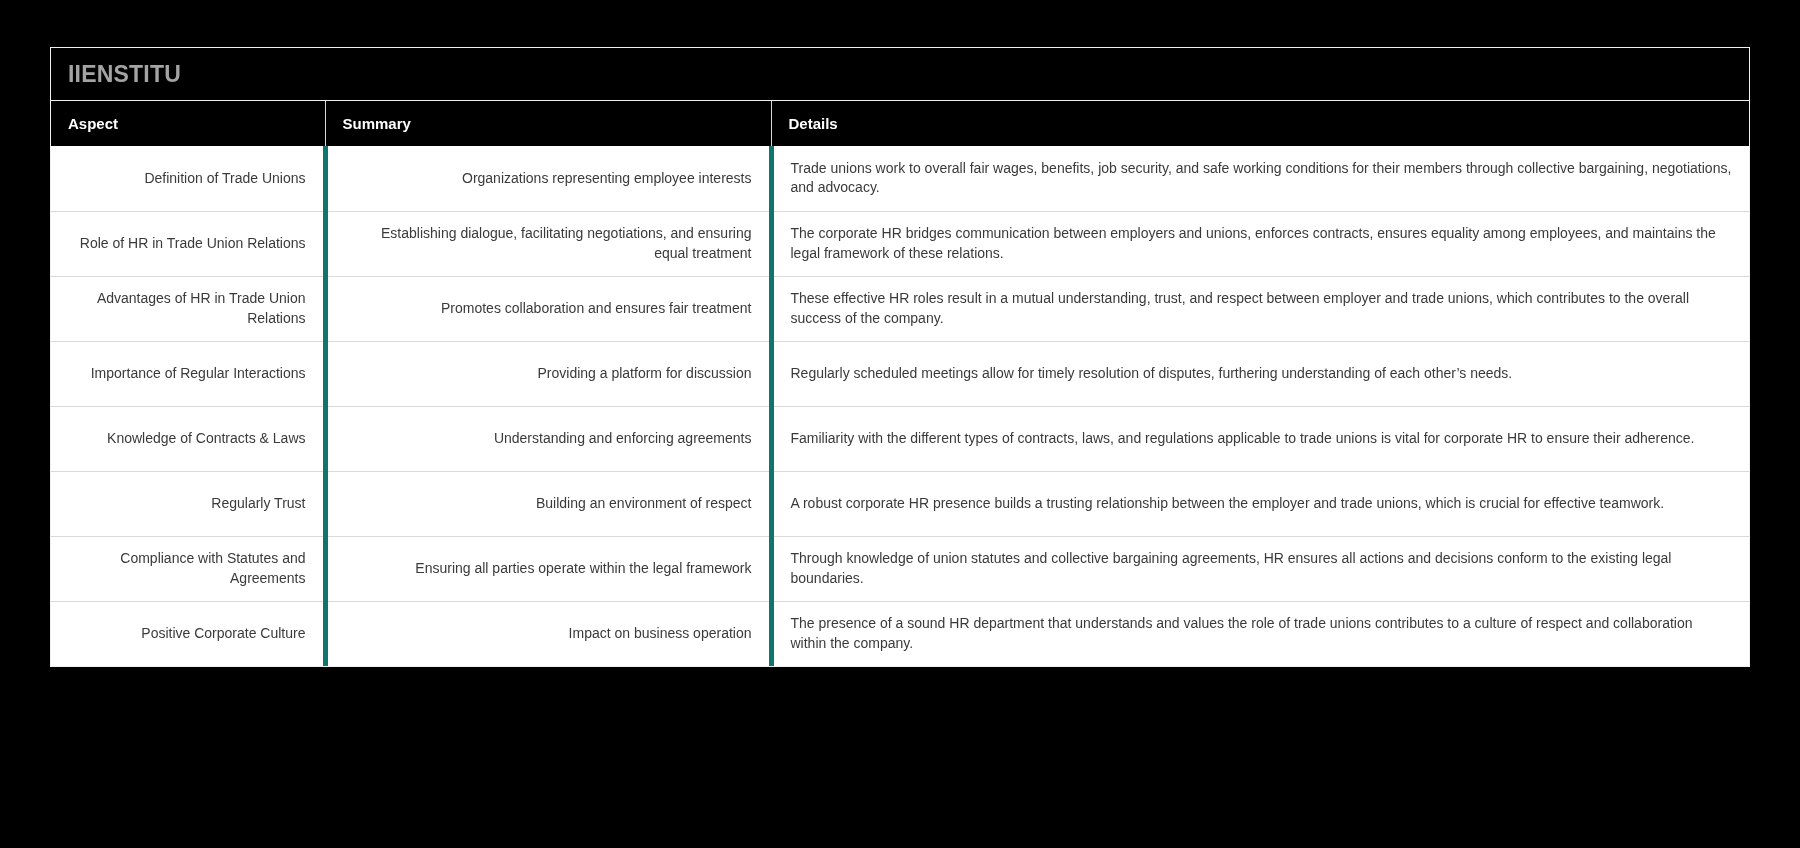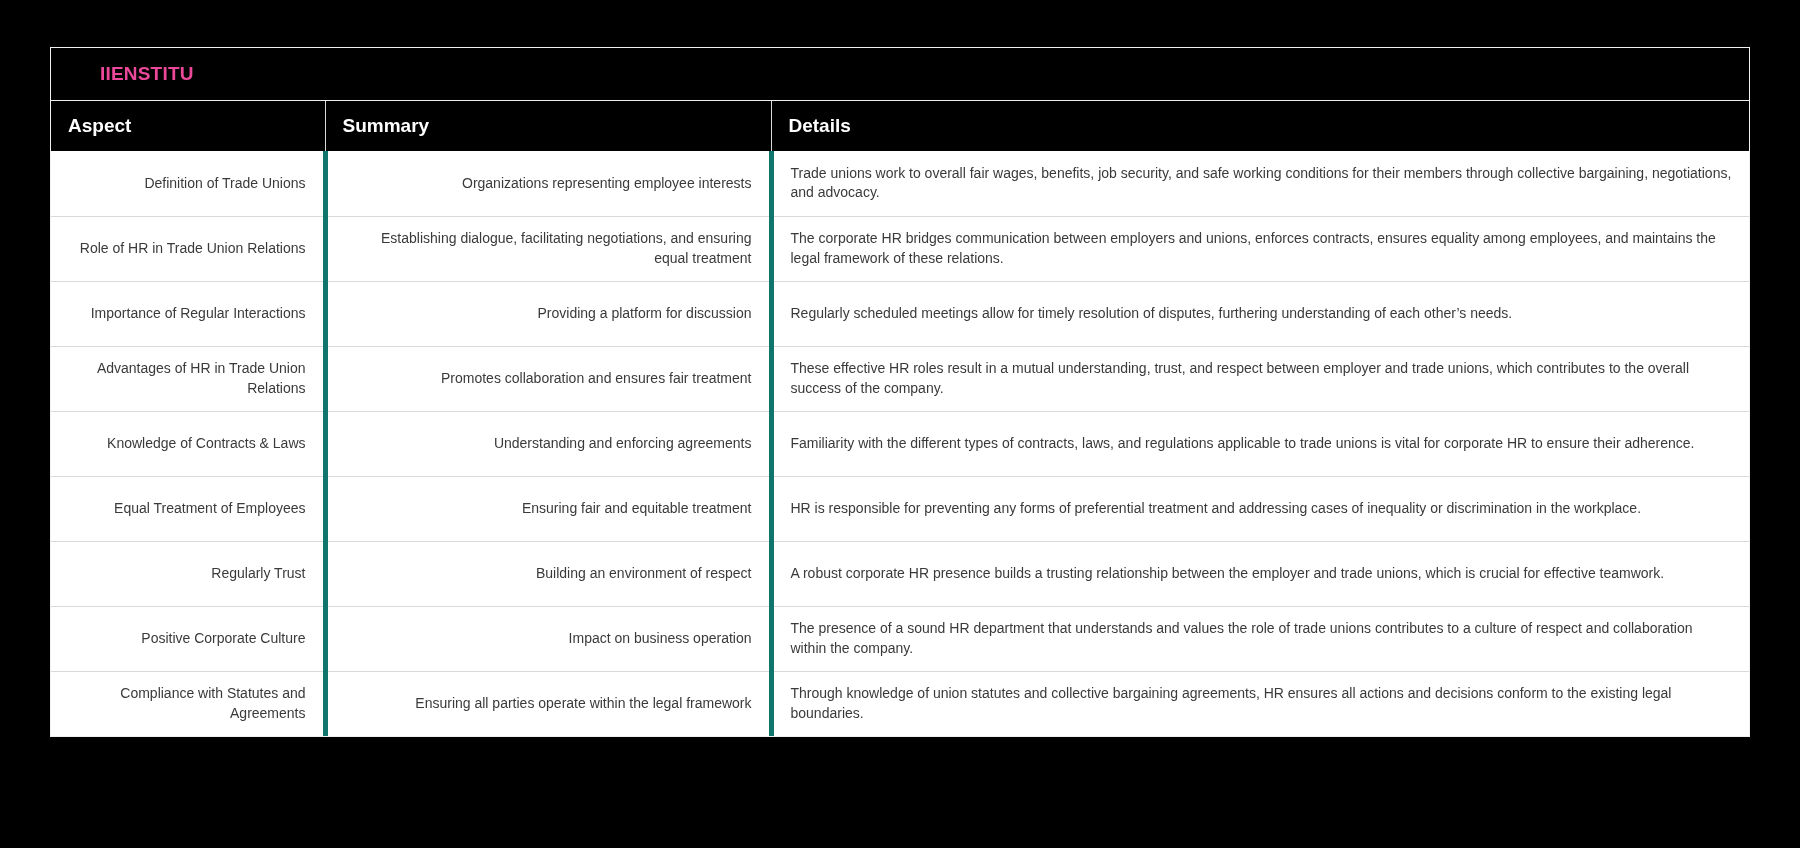--- a/index.html
+++ b/index.html
@@ -20,39 +20,38 @@
   }
   .title-bar {
     background: #000000;
     border-bottom: 1px solid #f0f0f0;
     height: 53px;
     display: flex;
     align-items: center;
     padding: 0 17px;
   }
   .title-bar h1 {
-    color: #ec4899;
-    font-size: 19px;
+    color: #a3a3a3;
+    font-size: 23px;
     font-weight: 700;
     letter-spacing: 0.2px;
-    margin-left: 32px;
   }
   table {
     width: 100%;
     border-collapse: collapse;
     table-layout: fixed;
     background: #ffffff;
   }
   col.c-aspect  { width: 274px; }
   col.c-summary { width: 446px; }
   col.c-details { width: 978px; }
   thead th {
     background: #000000;
     color: #ffffff;
-    font-size: 19px;
+    font-size: 15px;
     font-weight: 700;
     text-align: left;
     padding: 14px 17px;
     height: 45px;
     vertical-align: middle;
   }
   thead th:not(:last-child) { border-right: 1px solid #d9d9d9; }
   tbody td {
     color: #3a3a3a;
     font-size: 14px;
@@ -91,49 +90,44 @@
         <td>Definition of Trade Unions</td>
         <td>Organizations representing employee interests</td>
         <td>Trade unions work to overall fair wages, benefits, job security, and safe working conditions for their members through collective bargaining, negotiations, and advocacy.</td>
       </tr>
       <tr>
         <td>Role of HR in Trade Union Relations</td>
         <td>Establishing dialogue, facilitating negotiations, and ensuring equal treatment</td>
         <td>The corporate HR bridges communication between employers and unions, enforces contracts, ensures equality among employees, and maintains the legal framework of these relations.</td>
       </tr>
       <tr>
+        <td>Advantages of HR in Trade Union Relations</td>
+        <td>Promotes collaboration and ensures fair treatment</td>
+        <td>These effective HR roles result in a mutual understanding, trust, and respect between employer and trade unions, which contributes to the overall success of the company.</td>
+      </tr>
+      <tr>
         <td>Importance of Regular Interactions</td>
         <td>Providing a platform for discussion</td>
         <td>Regularly scheduled meetings allow for timely resolution of disputes, furthering understanding of each other’s needs.</td>
-      </tr>
-      <tr>
-        <td>Advantages of HR in Trade Union Relations</td>
-        <td>Promotes collaboration and ensures fair treatment</td>
-        <td>These effective HR roles result in a mutual understanding, trust, and respect between employer and trade unions, which contributes to the overall success of the company.</td>
       </tr>
       <tr>
         <td>Knowledge of Contracts &amp; Laws</td>
         <td>Understanding and enforcing agreements</td>
         <td>Familiarity with the different types of contracts, laws, and regulations applicable to trade unions is vital for corporate HR to ensure their adherence.</td>
       </tr>
       <tr>
-        <td>Equal Treatment of Employees</td>
-        <td>Ensuring fair and equitable treatment</td>
-        <td>HR is responsible for preventing any forms of preferential treatment and addressing cases of inequality or discrimination in the workplace.</td>
-      </tr>
-      <tr>
         <td>Regularly Trust</td>
         <td>Building an environment of respect</td>
         <td>A robust corporate HR presence builds a trusting relationship between the employer and trade unions, which is crucial for effective teamwork.</td>
+      </tr>
+      <tr>
+        <td>Compliance with Statutes and Agreements</td>
+        <td>Ensuring all parties operate within the legal framework</td>
+        <td>Through knowledge of union statutes and collective bargaining agreements, HR ensures all actions and decisions conform to the existing legal boundaries.</td>
       </tr>
       <tr>
         <td>Positive Corporate Culture</td>
         <td>Impact on business operation</td>
         <td>The presence of a sound HR department that understands and values the role of trade unions contributes to a culture of respect and collaboration within the company.</td>
       </tr>
-      <tr>
-        <td>Compliance with Statutes and Agreements</td>
-        <td>Ensuring all parties operate within the legal framework</td>
-        <td>Through knowledge of union statutes and collective bargaining agreements, HR ensures all actions and decisions conform to the existing legal boundaries.</td>
-      </tr>
     </tbody>
   </table>
 </div>
 
 </body></html>

